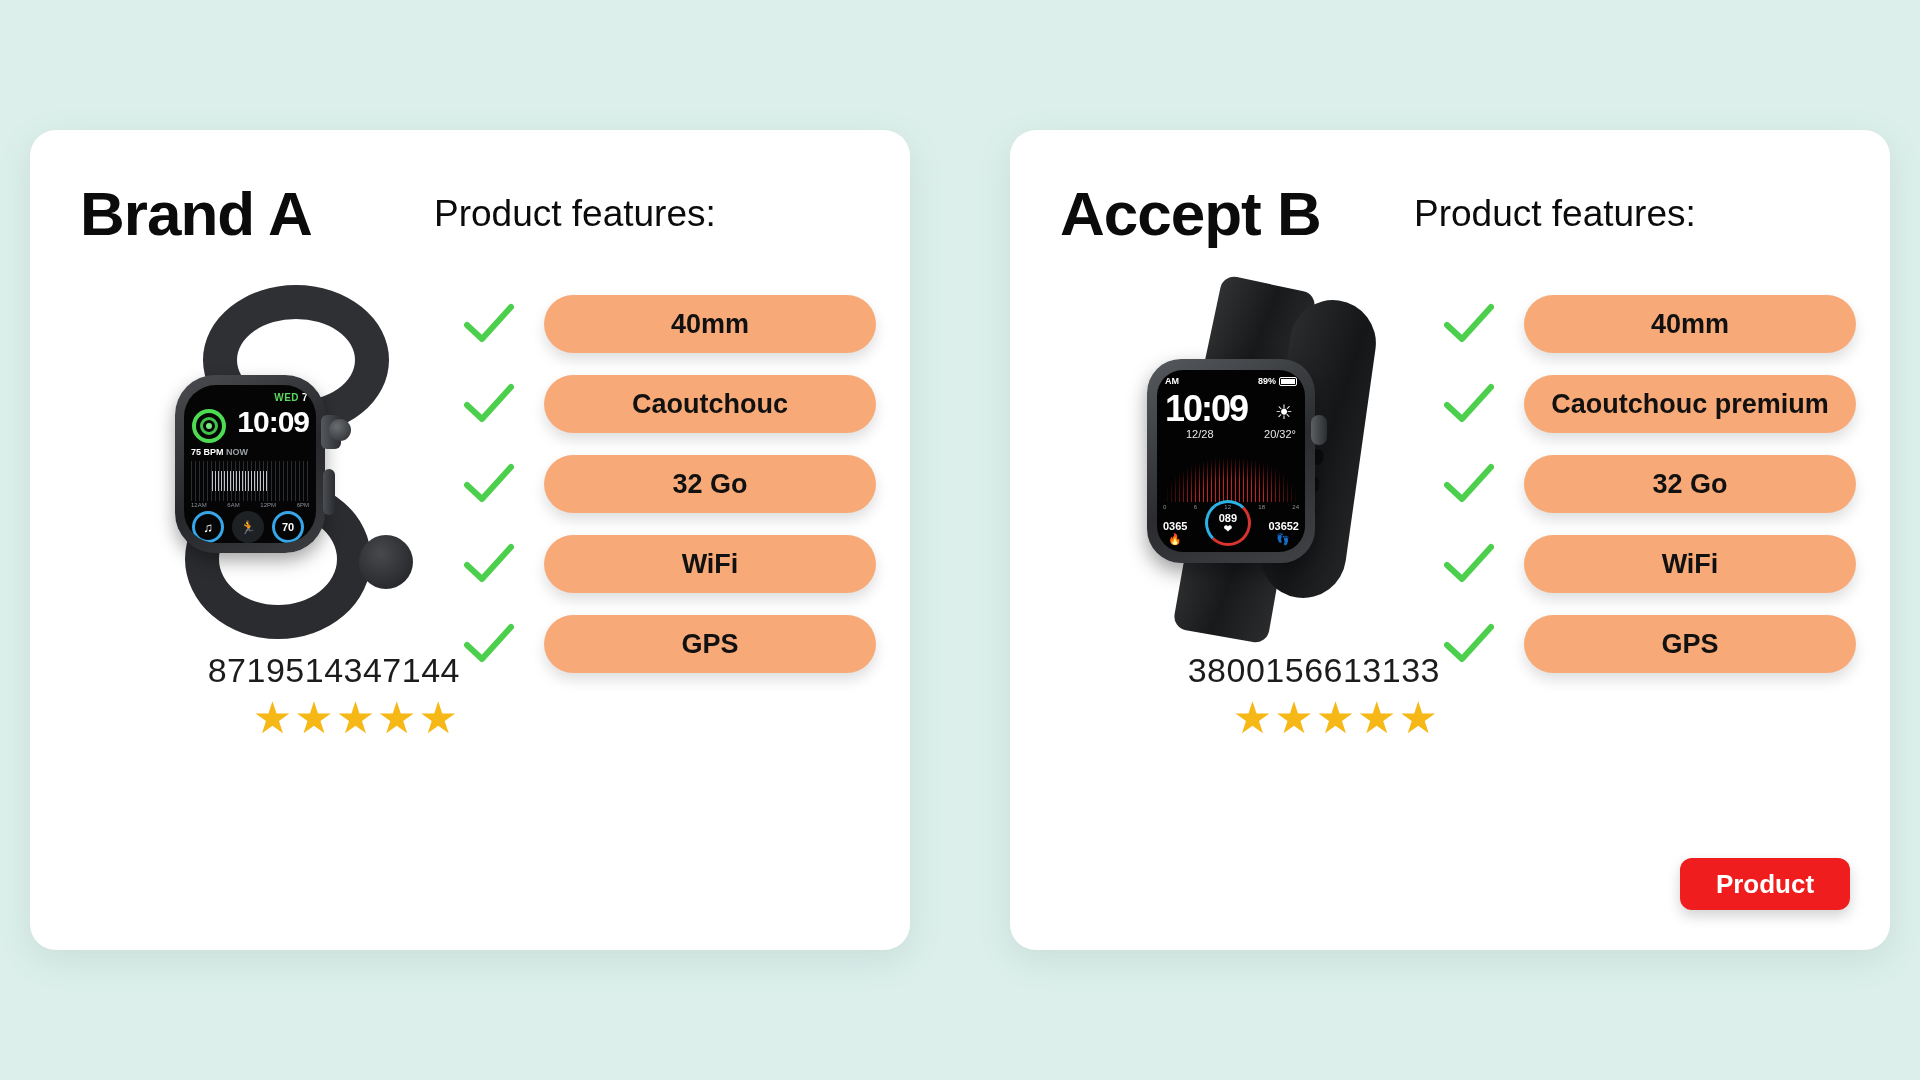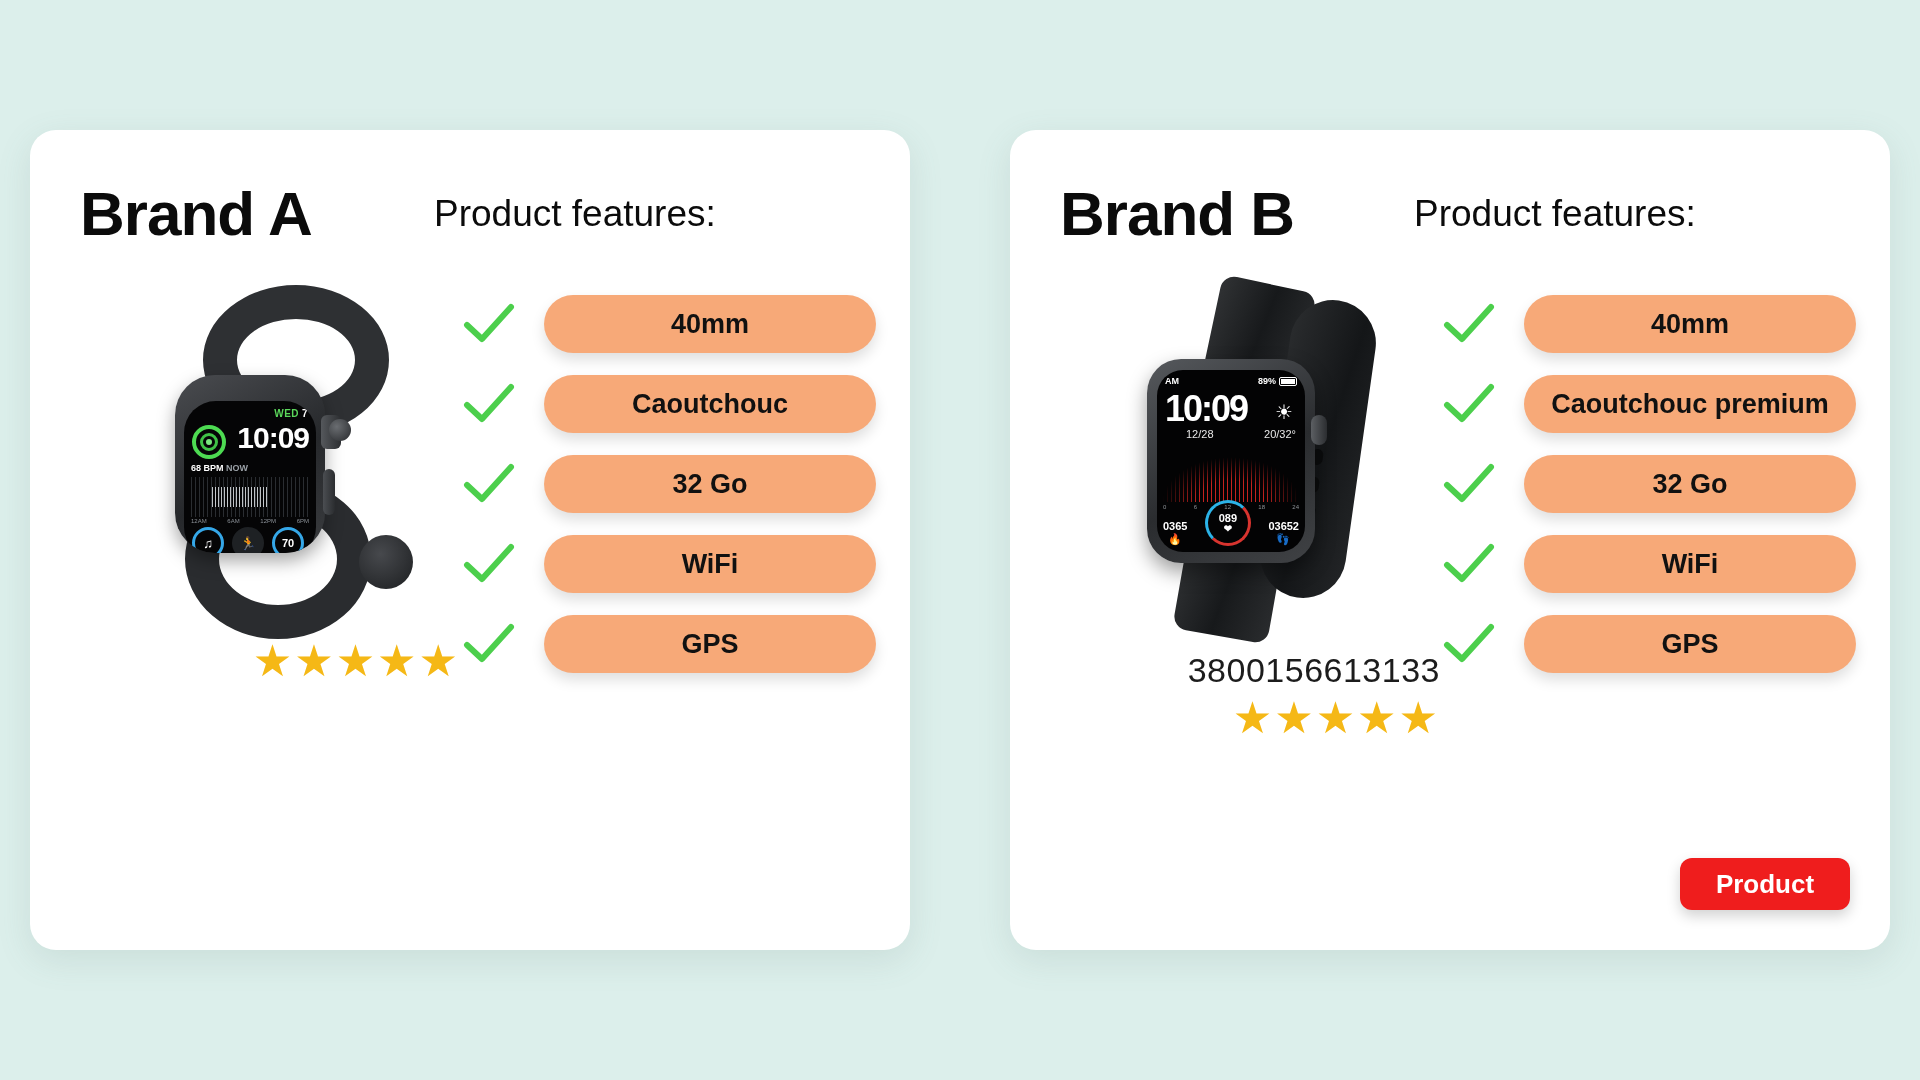--- a/index.html
+++ b/index.html
@@ -187,21 +187,21 @@
     background: transparent; }
   .wa-case {
     position: absolute; left: 30px; top: 92px;
     width: 150px; height: 178px;
     background: linear-gradient(150deg,#4a4c50,#26282b 55%,#3a3c3f);
     border-radius: 40px;
     box-shadow: 0 8px 18px rgba(0,0,0,.35);
     overflow: hidden;
   }
   .wa-screen {
-    position: absolute; left: 9px; top: 26px;
+    position: absolute; left: 9px; top: 10px;
     width: 132px; height: 158px;
     background: #050506; border-radius: 32px;
     color: #fff; overflow: hidden;
   }
   .wa-crown {
     position: absolute; left: 176px; top: 132px;
     width: 20px; height: 34px; border-radius: 6px;
     background: linear-gradient(90deg,#55585c,#2c2e31);
   }
   .wa-crown::after {
@@ -322,21 +322,21 @@
             <div class="wa-hole"></div>
             <div class="wa-case">
               <div class="wa-screen">
                 <div class="wa-date">
                   <span class="d">WED</span>
                   <span class="n">7</span>
                 </div>
                 <div class="wa-rings"></div>
                 <div class="wa-time">10:09</div>
                 <div class="wa-bpm">
-                  <span>68 BPM</span>
+                  <span>75 BPM</span>
                   <span class="muted">NOW</span>
                 </div>
                 <div class="wa-graph"></div>
                 <div class="wa-axis">
                   <span>12AM</span>
                   <span>6AM</span>
                   <span>12PM</span>
                   <span>6PM</span>
                 </div>
                 <div class="wa-comps">
@@ -346,20 +346,21 @@
                     <span class="num">70</span>
                   </div>
                 </div>
               </div>
             </div>
             <div class="wa-crown"></div>
             <div class="wa-btn"></div>
           </div>
         </div>
 
+        <div class="barcode">8719514347144</div>
         <div class="stars">★★★★★</div>
       </div>
 
       <div class="features-col">
 
         <div class="feature-row">
           <span class="check">
             <svg width="52" height="42" viewBox="0 0 52 42">
                 <path d="M4 22 L19 36 L48 4" fill="none" stroke="#4ccf4c" stroke-width="6" stroke-linecap="round" stroke-linejoin="round"></path>
               </svg>
@@ -403,21 +404,21 @@
           <span class="pill">GPS</span>
         </div>
 
       </div>
     </div>
   </div>
 
   <div class="card">
 
     <div class="card-head">
-      <div class="brand-title">Brand B</div>
+      <div class="brand-title">Accept B</div>
       <div class="features-heading">Product features:</div>
     </div>
 
     <div class="card-body">
 
       <div class="product-col">
         <div class="watch-wrap">
           <div class="watch">
             <div class="wb-band-top"></div>
             <div class="wb-band-bot"></div>

